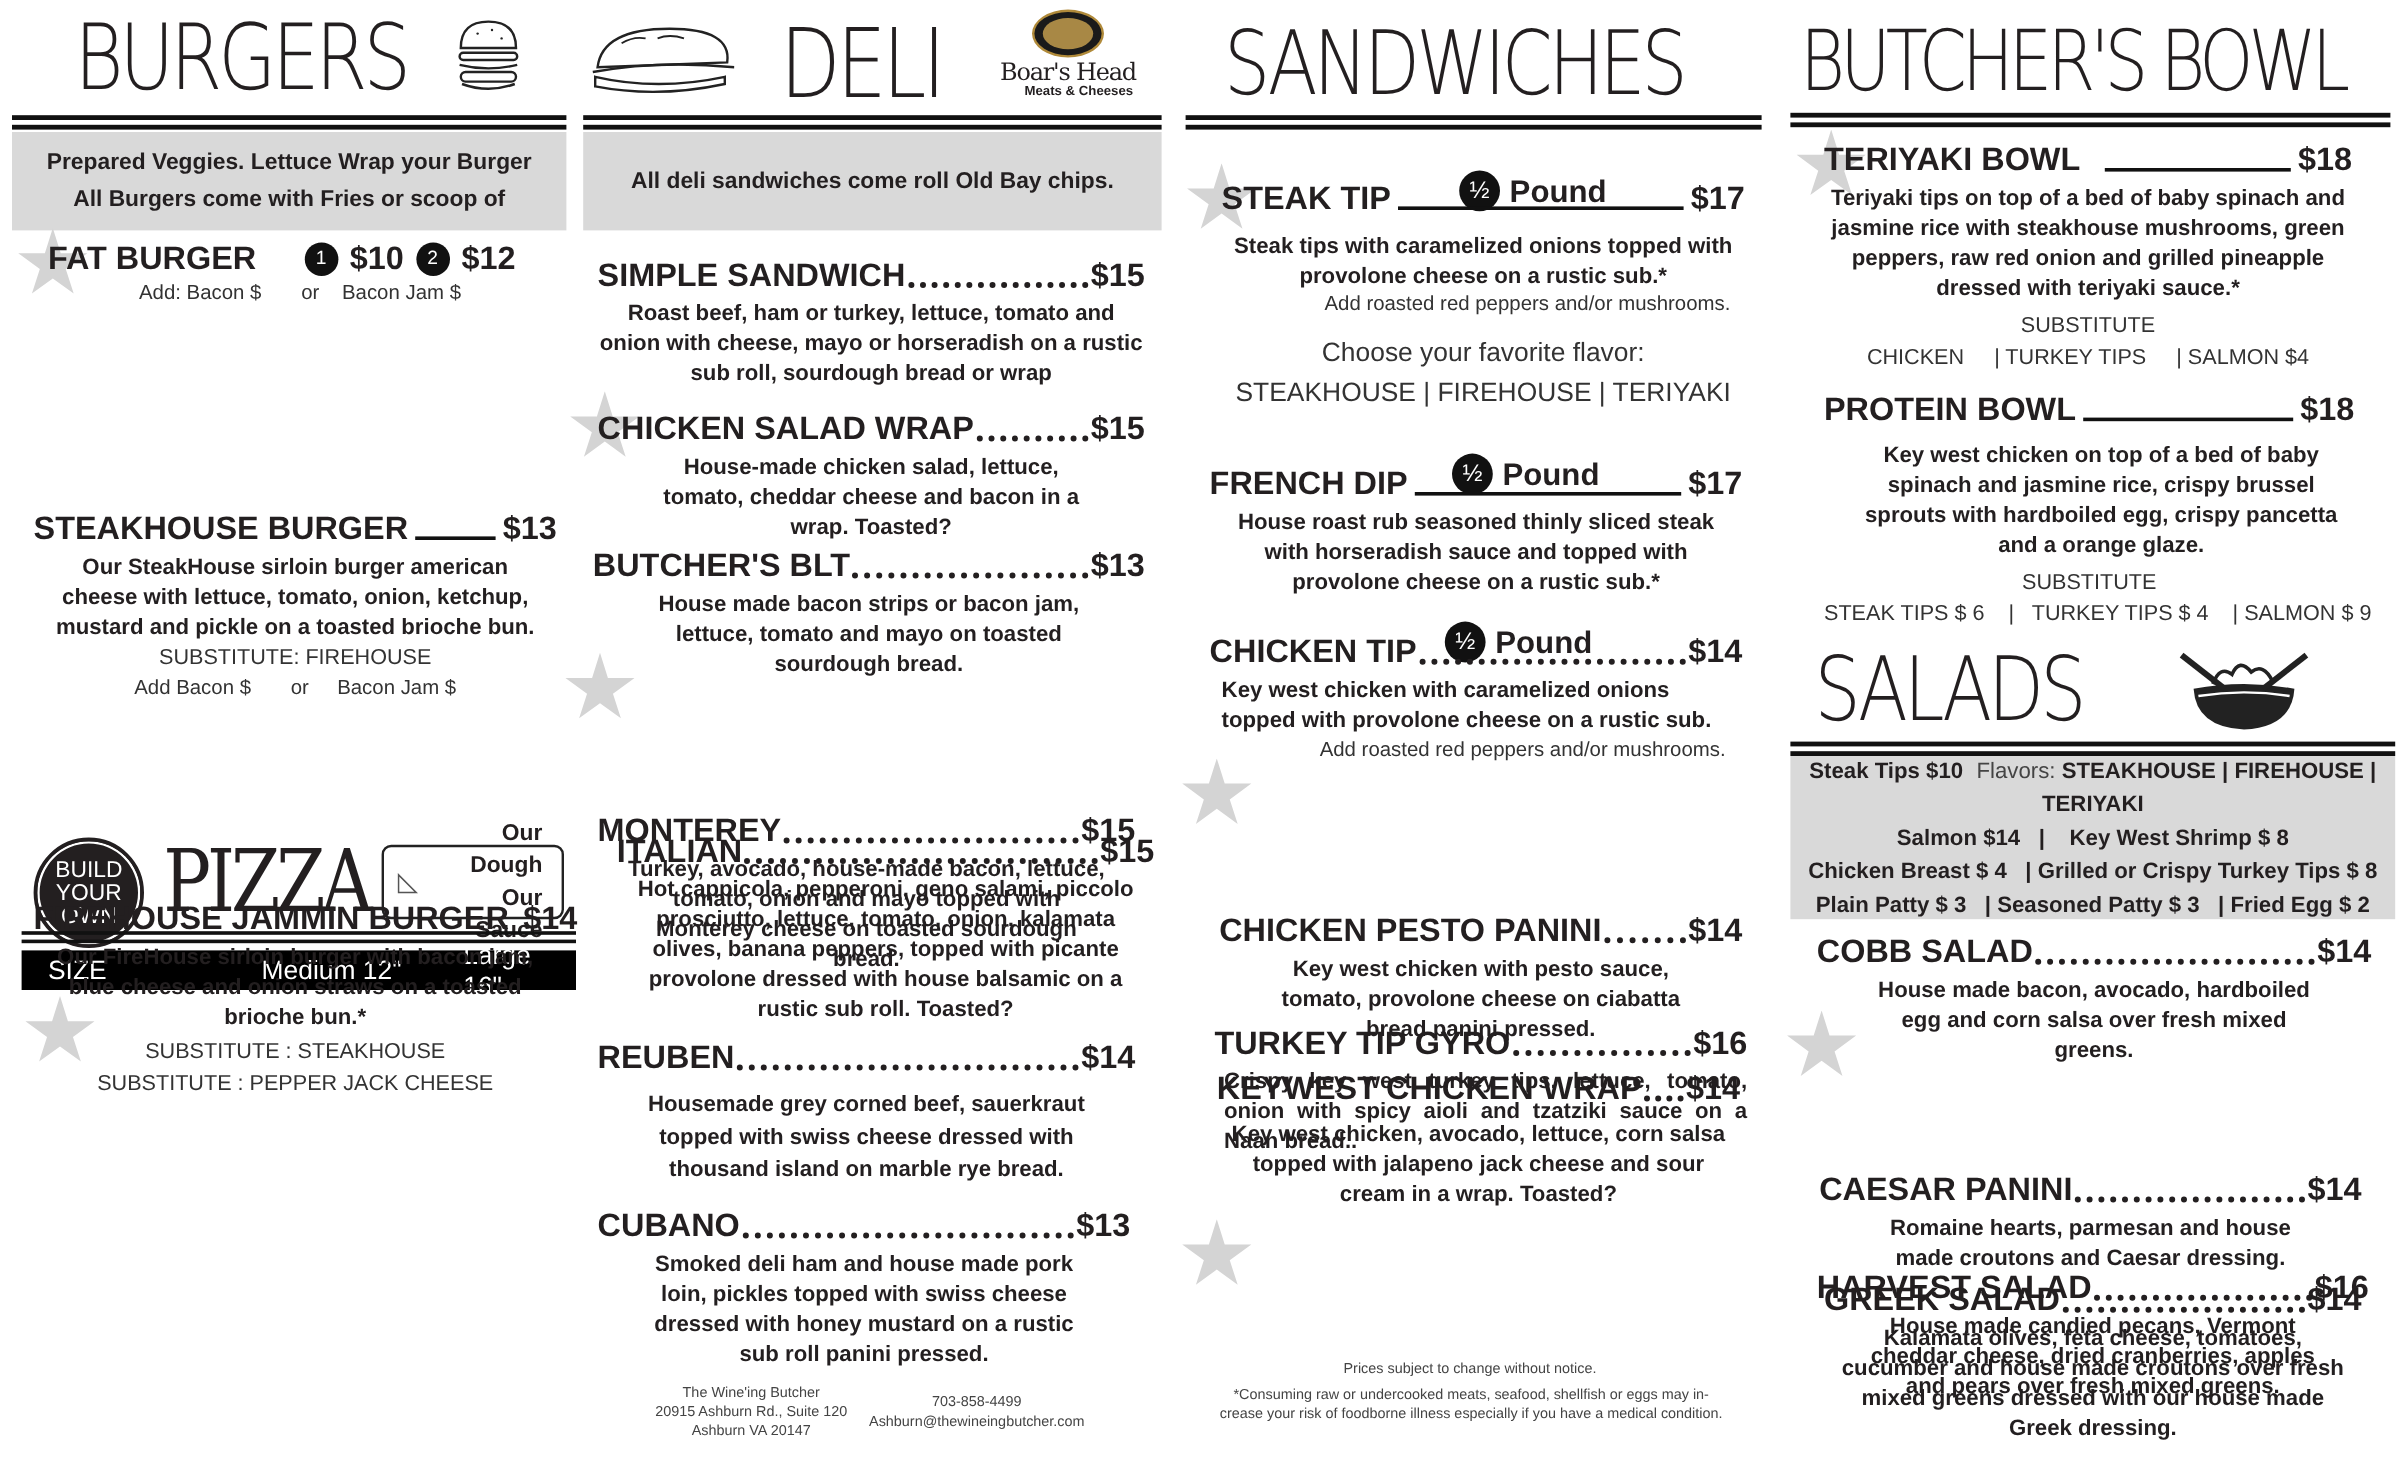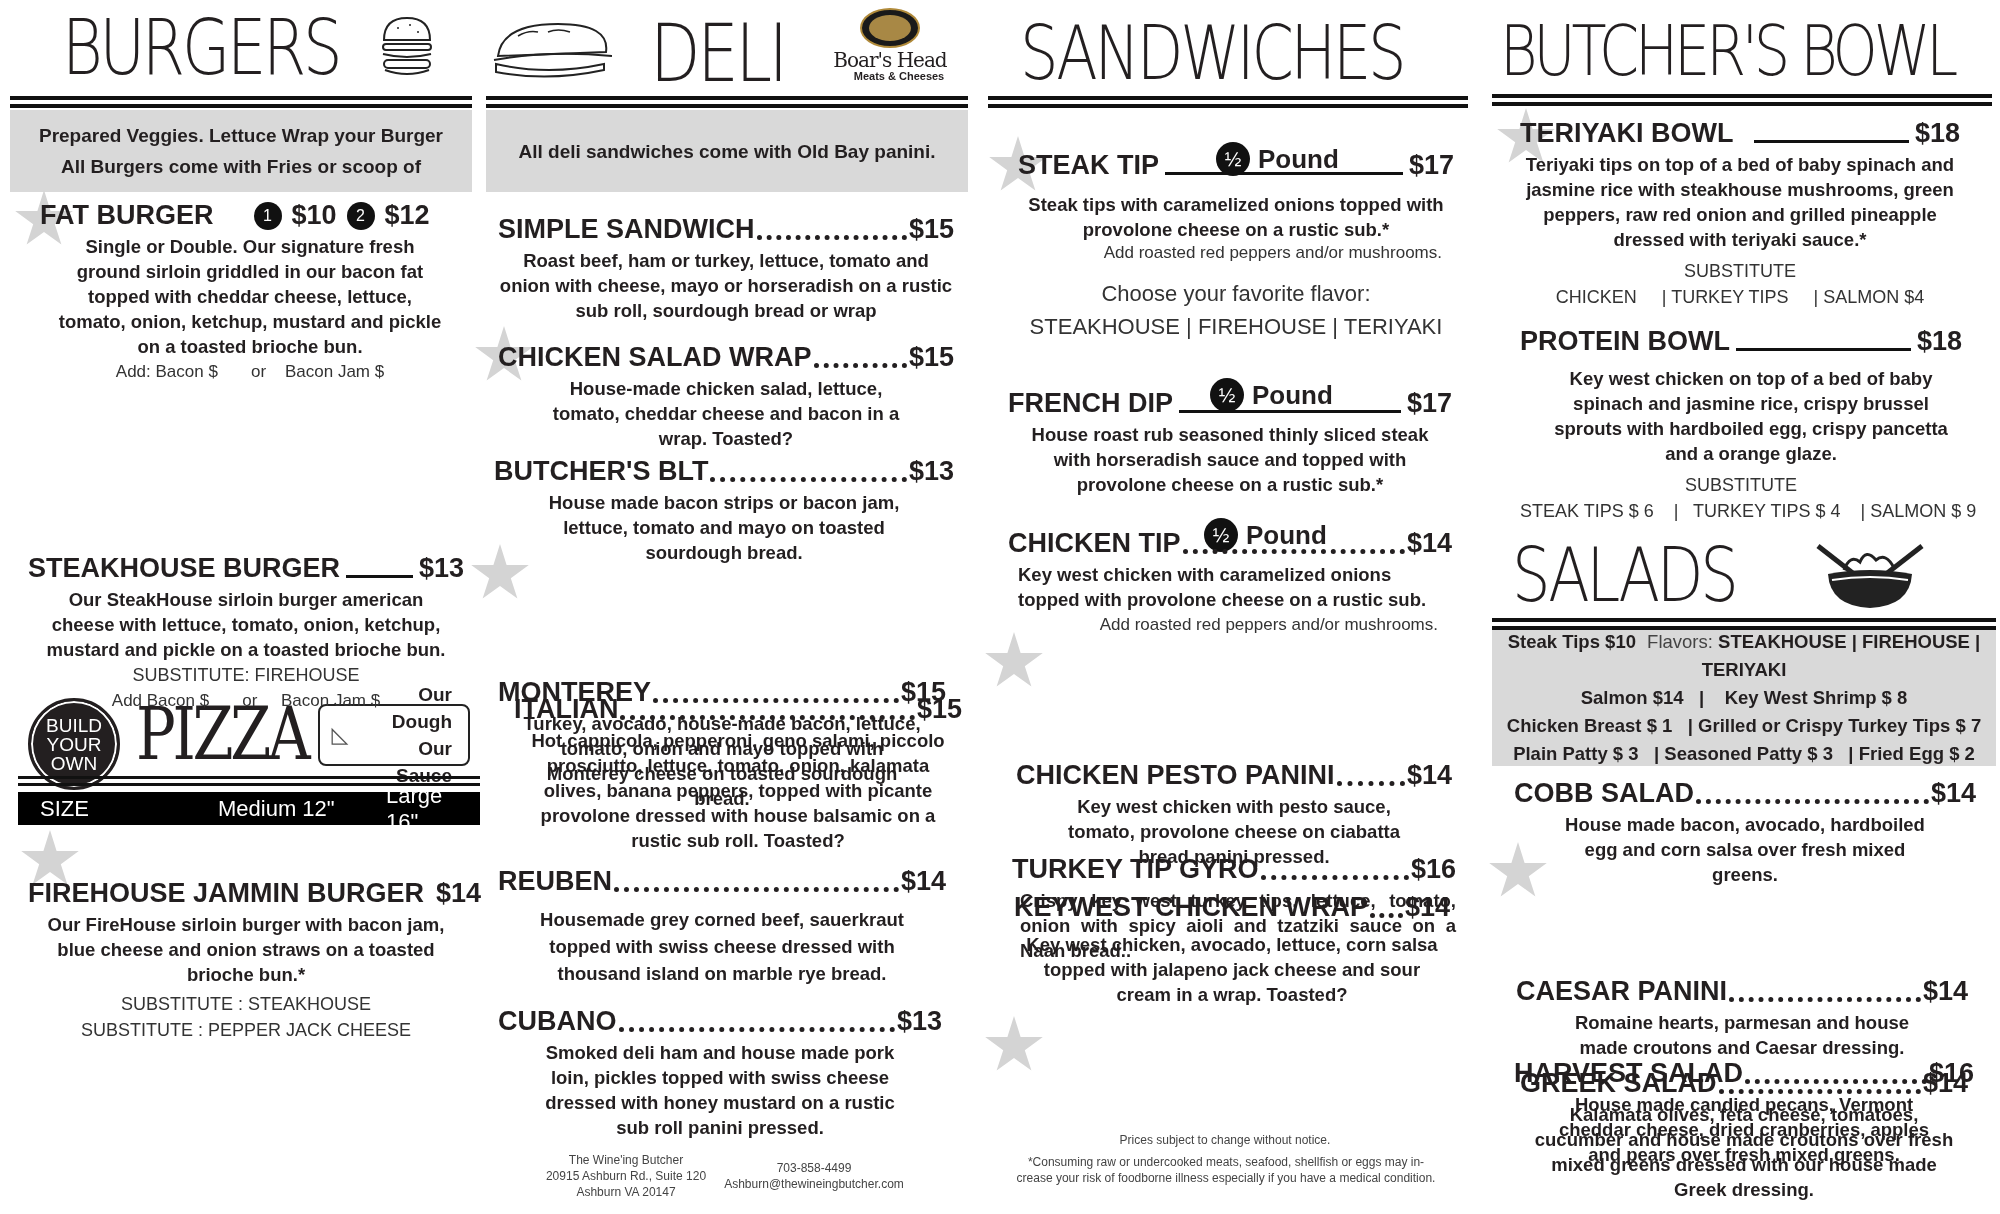--- a/index.html
+++ b/index.html
@@ -52,21 +52,20 @@
   <div class="star" style="left:14px; top:190px;"></div>
   <div class="item z1" style="left:40px; top:200px; width:420px;">
     <div class="head-row" style="font-weight:bold; font-size:27px; align-items:center;">
       <span class="name">FAT BURGER</span>
       <span style="width:30px"></span>
       <span class="circle-num">1</span>
       <span>$10</span>
       <span class="circle-num">2</span>
       <span>$12</span>
     </div>
-    <div class="desc" style="padding:0 14px;">Single or Double. Our signature fresh ground sirloin griddled in our bacon fat topped with cheddar cheese, lettuce, tomato, onion, ketchup, mustard and pickle on a toasted brioche bun.</div>
     <div class="light" style="white-space:pre;">Add: Bacon $       or    Bacon Jam $</div>
   </div>
 
   <div class="item z1" style="left:28px; top:368px; width:436px;">
     <div class="head-row">
       <span class="name">STEAKHOUSE BURGER</span>
       <span class="fill"></span>
       <span class="price">$13</span>
     </div>
     <div class="desc" style="padding:0 10px;">Our SteakHouse sirloin burger american cheese with lettuce, tomato, onion, ketchup, mustard and pickle on a toasted brioche bun.</div>
@@ -121,21 +120,21 @@
   <div class="big-title" style="left:170px; top:14px; font-size:80px;">DELI</div>
   <div style="position:absolute; left:348px; top:8px; width:124px; text-align:center;">
     <div style="width:60px; height:40px; margin:0 auto; border-radius:50%; background:#1a1a1a; border:2px solid #b08a3a; display:flex; align-items:center; justify-content:center;">
         <div style="width:42px; height:26px; border-radius:50%; background:#a88845;"></div>
       </div>
     <div style="font-family:'DejaVu Serif', serif; font-size:20px; line-height:20px; letter-spacing:-1px; margin-top:2px;">Boar's Head</div>
     <div style="font-weight:bold; font-size:11px; line-height:12px; padding-left:18px;">Meats &amp; Cheeses</div>
   </div>
   <div class="rule2" style="left:6px; top:96px; width:482px;"></div>
   <div class="gray-box" style="left:6px; top:110px; width:482px; height:82px;">
-    <span>All deli sandwiches come with Old Bay panini.</span>
+    <span>All deli sandwiches come roll Old Bay chips.</span>
   </div>
 
   <div class="item" style="left:18px; top:214px; width:456px;">
     <div class="head-row">
         <span class="name">SIMPLE SANDWICH</span>
         <span class="dots"></span>
         <span class="price">$15</span>
       </div>
     <div class="desc">Roast beef, ham or turkey, lettuce, tomato and onion with cheese, mayo or horseradish on a rustic sub roll, sourdough bread or wrap</div>
   </div>
@@ -321,21 +320,21 @@
       </svg>
   </div>
   <div class="rule2" style="left:12px; top:618px; width:504px;"></div>
   <div class="gray-box" style="left:12px; top:630px; width:504px; height:136px; font-size:18.5px; line-height:28px;">
     <div>
       <span>Steak Tips $10</span>
       <span style="font-weight:normal; color:#444; margin-left:6px;">Flavors:</span>
       <span>STEAKHOUSE | FIREHOUSE | TERIYAKI</span>
     </div>
     <div style="white-space:pre;">Salmon $14   |    Key West Shrimp $ 8</div>
-    <div style="white-space:pre;">Chicken Breast $ 1   | Grilled or Crispy Turkey Tips $ 7</div>
+    <div style="white-space:pre;">Chicken Breast $ 4   | Grilled or Crispy Turkey Tips $ 8</div>
     <div style="white-space:pre;">Plain Patty $ 3   | Seasoned Patty $ 3   | Fried Egg $ 2</div>
   </div>
 
   <div class="item" style="left:34px; top:778px; width:462px;">
     <div class="head-row">
         <span class="name">COBB SALAD</span>
         <span class="dots"></span>
         <span class="price">$14</span>
       </div>
     <div class="desc" style="padding:0 40px;">House made bacon, avocado, hardboiled egg and corn salsa over fresh mixed greens.</div>

